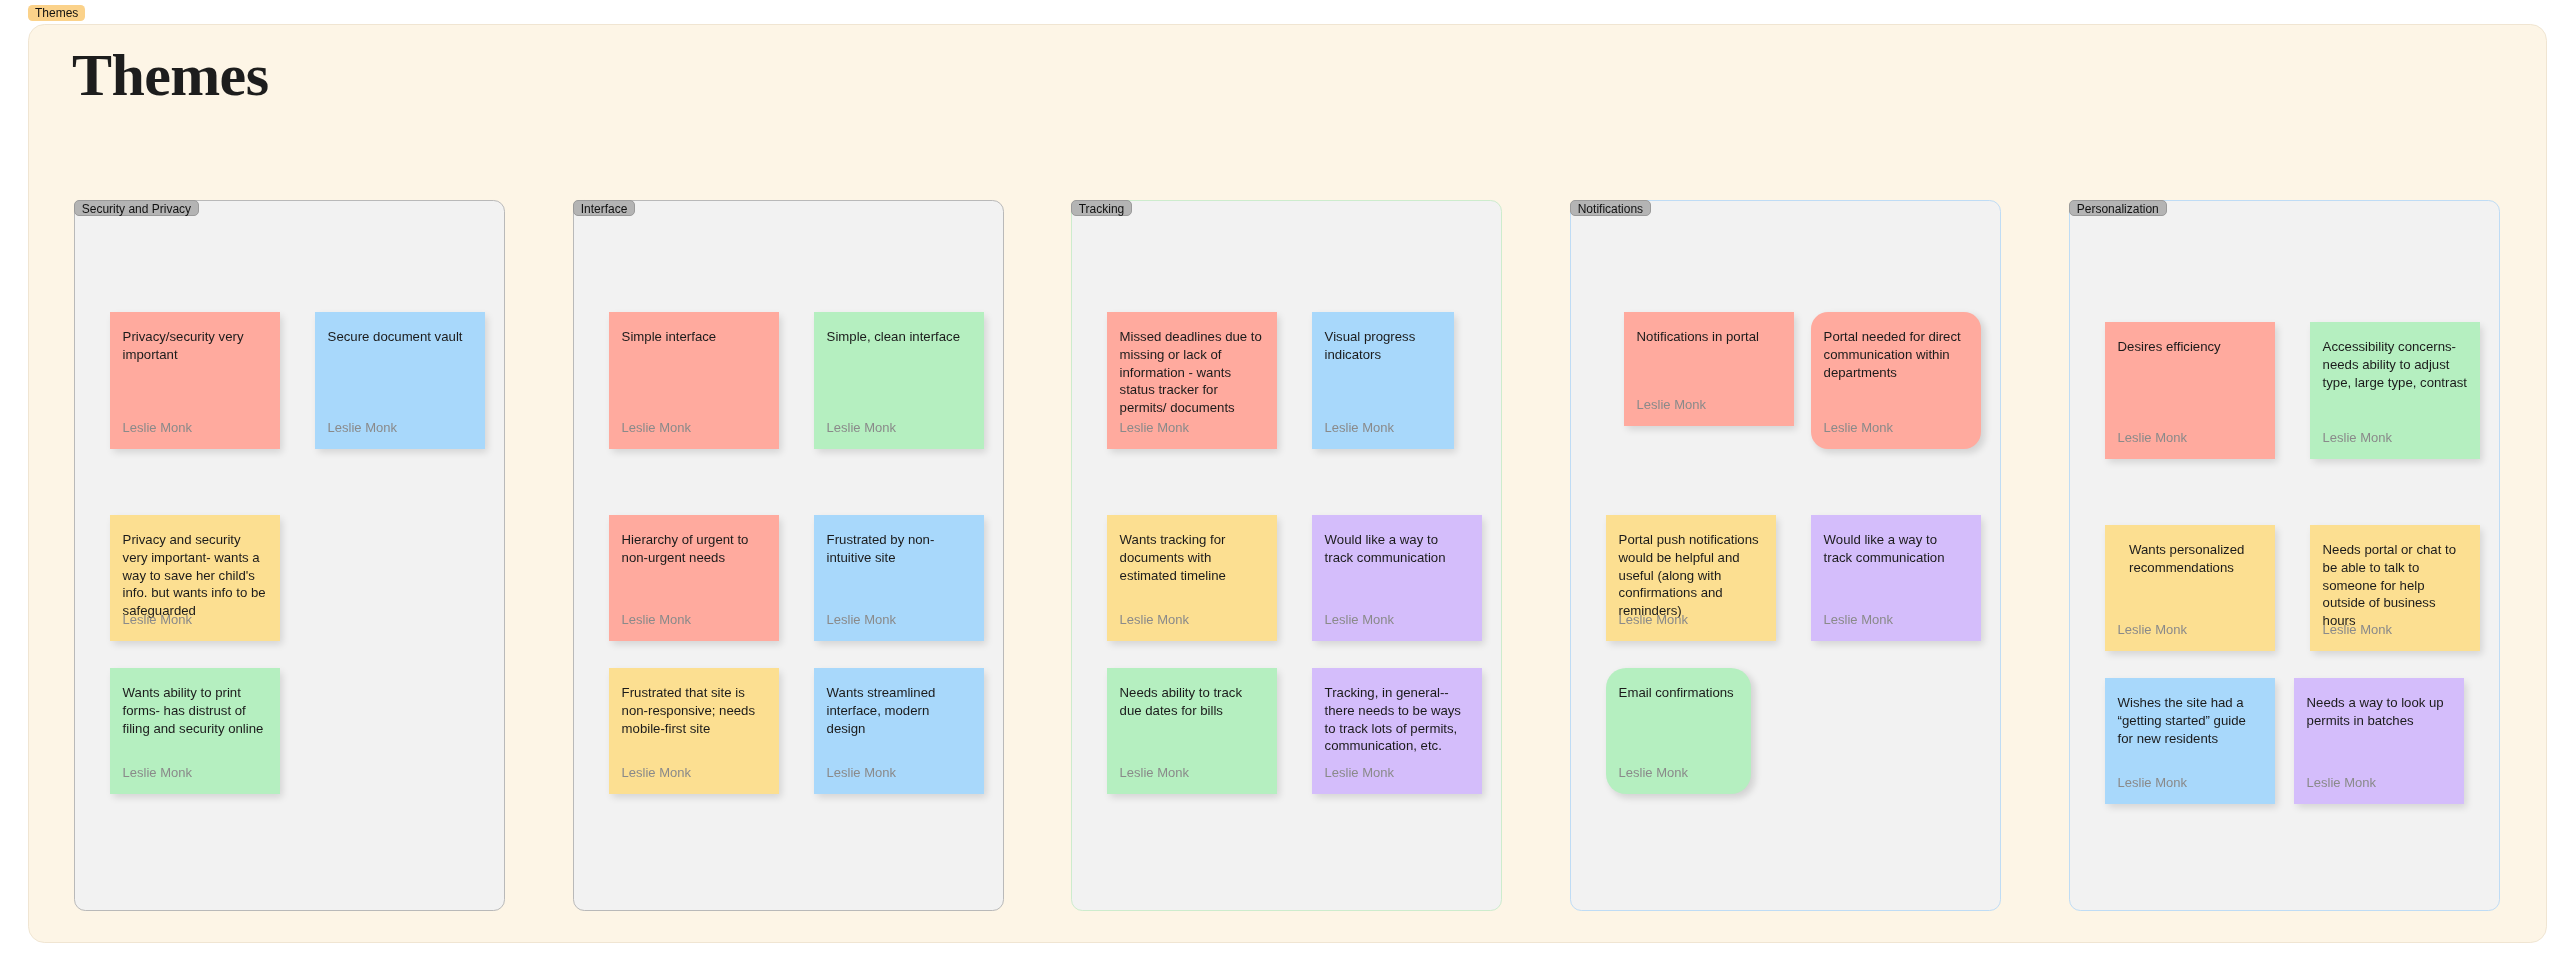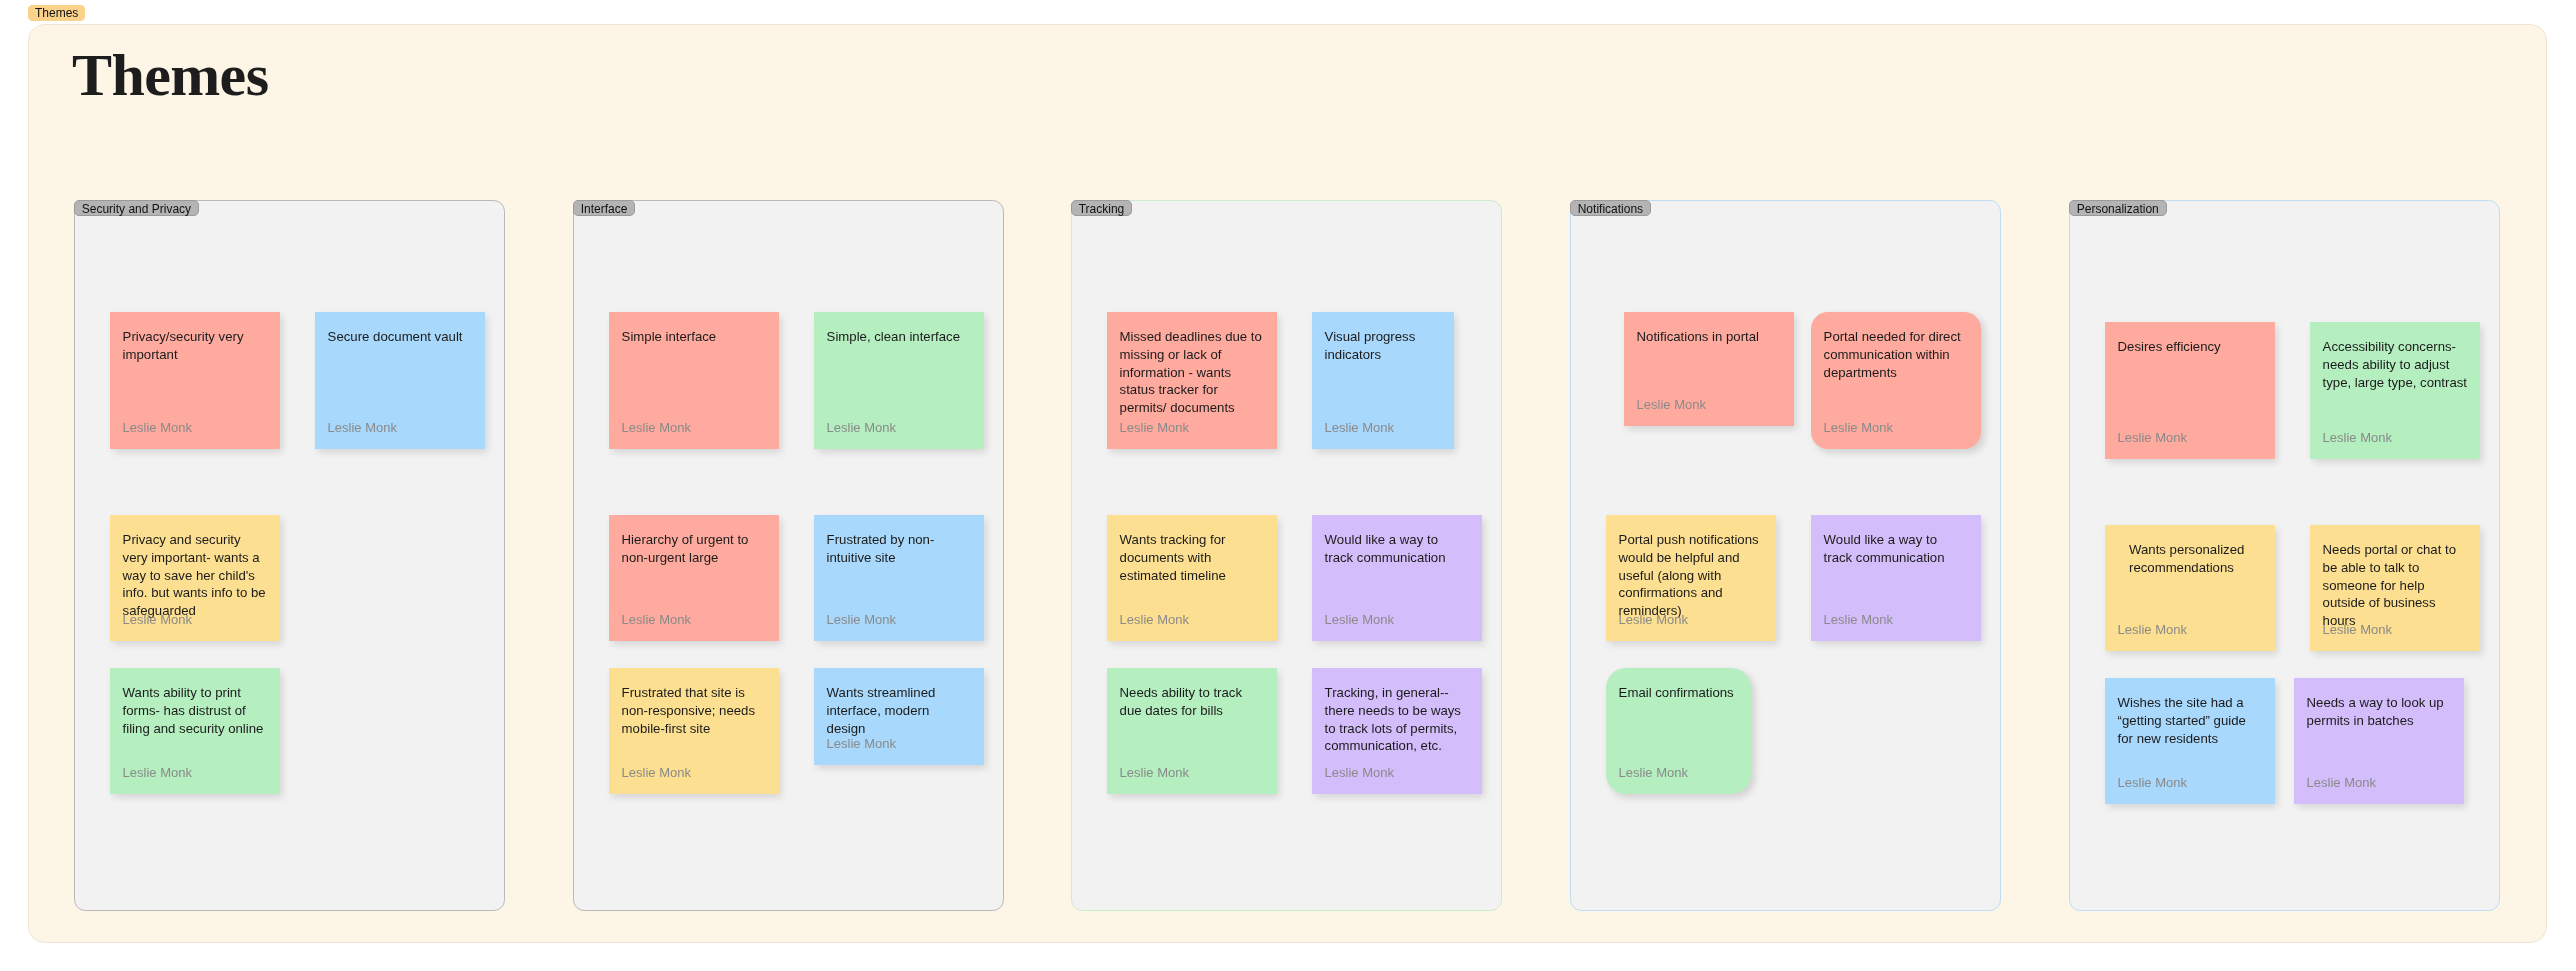--- a/index.html
+++ b/index.html
@@ -123,32 +123,32 @@
       <div class="frame-label">Interface</div>
       <div class="note c-pink" style="left: 35px; top: 111px; width: 170px; height: 137px;">
         <div class="note-text">Simple interface</div>
         <div class="note-author">Leslie Monk</div>
       </div>
       <div class="note c-green" style="left: 240px; top: 111px; width: 170px; height: 137px;">
         <div class="note-text">Simple, clean interface</div>
         <div class="note-author">Leslie Monk</div>
       </div>
       <div class="note c-pink" style="left: 35px; top: 314px; width: 170px; height: 126px;">
-        <div class="note-text">Hierarchy of urgent to non-urgent large</div>
+        <div class="note-text">Hierarchy of urgent to non-urgent needs</div>
         <div class="note-author">Leslie Monk</div>
       </div>
       <div class="note c-blue" style="left: 240px; top: 314px; width: 170px; height: 126px;">
         <div class="note-text">Frustrated by non-intuitive site</div>
         <div class="note-author">Leslie Monk</div>
       </div>
       <div class="note c-yellow" style="left: 35px; top: 467px; width: 170px; height: 126px;">
         <div class="note-text">Frustrated that site is non-responsive; needs mobile-first site</div>
         <div class="note-author">Leslie Monk</div>
       </div>
-      <div class="note c-blue" style="left: 240px; top: 467px; width: 170px; height: 97px;">
+      <div class="note c-blue" style="left: 240px; top: 467px; width: 170px; height: 126px;">
         <div class="note-text">Wants streamlined interface, modern design</div>
         <div class="note-author">Leslie Monk</div>
       </div>
     </div>
     <div class="frame b-green" style="left: 997px;">
       <div class="frame-label">Tracking</div>
       <div class="note c-pink" style="left: 35px; top: 111px; width: 170px; height: 137px;">
         <div class="note-text">Missed deadlines due to missing or lack of information - wants status tracker for permits/ documents</div>
         <div class="note-author">Leslie Monk</div>
       </div>

